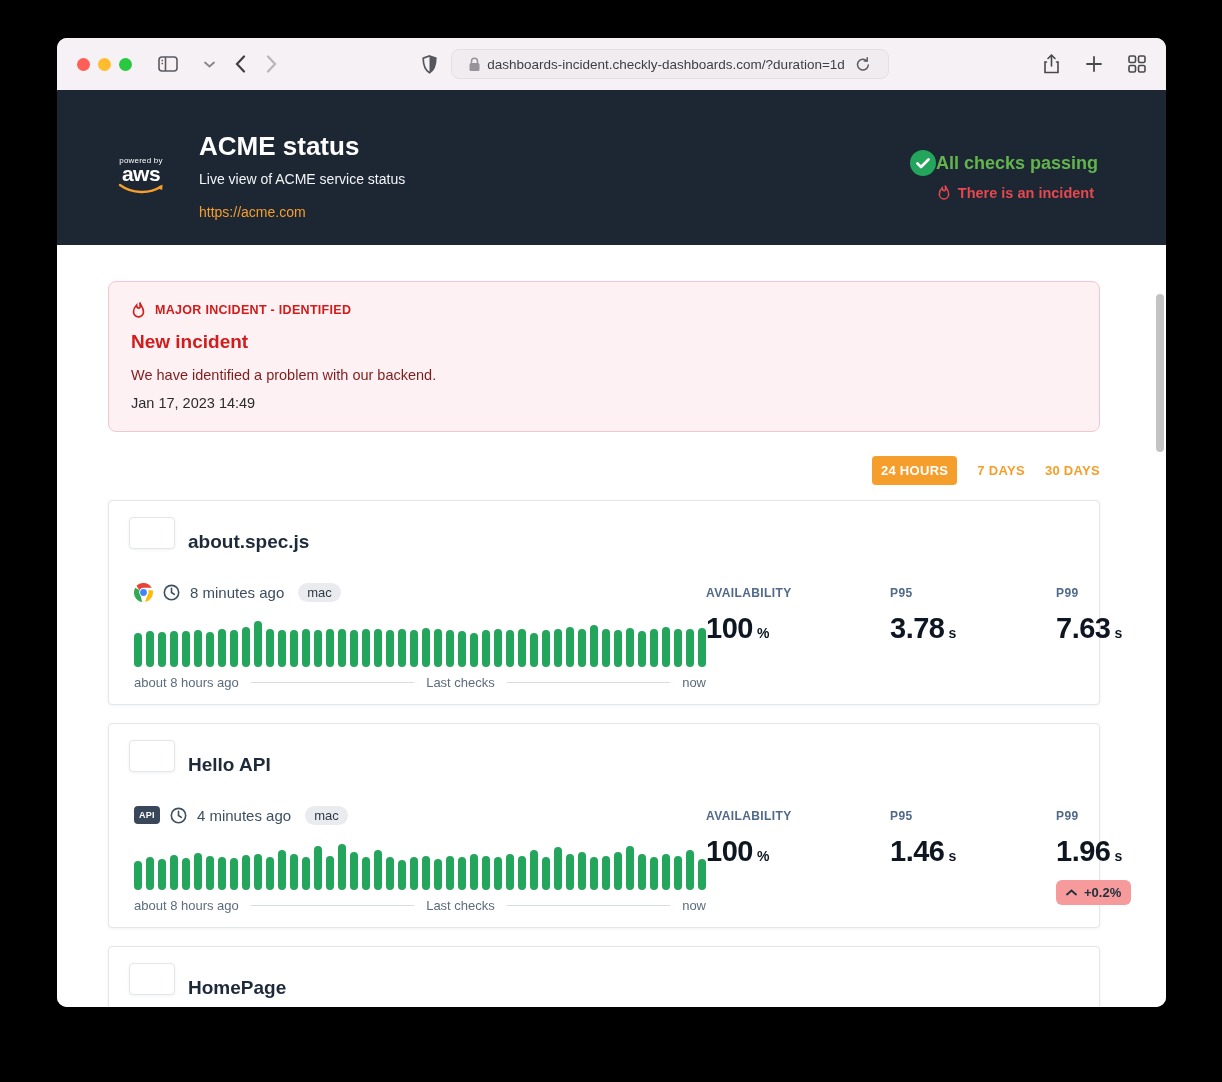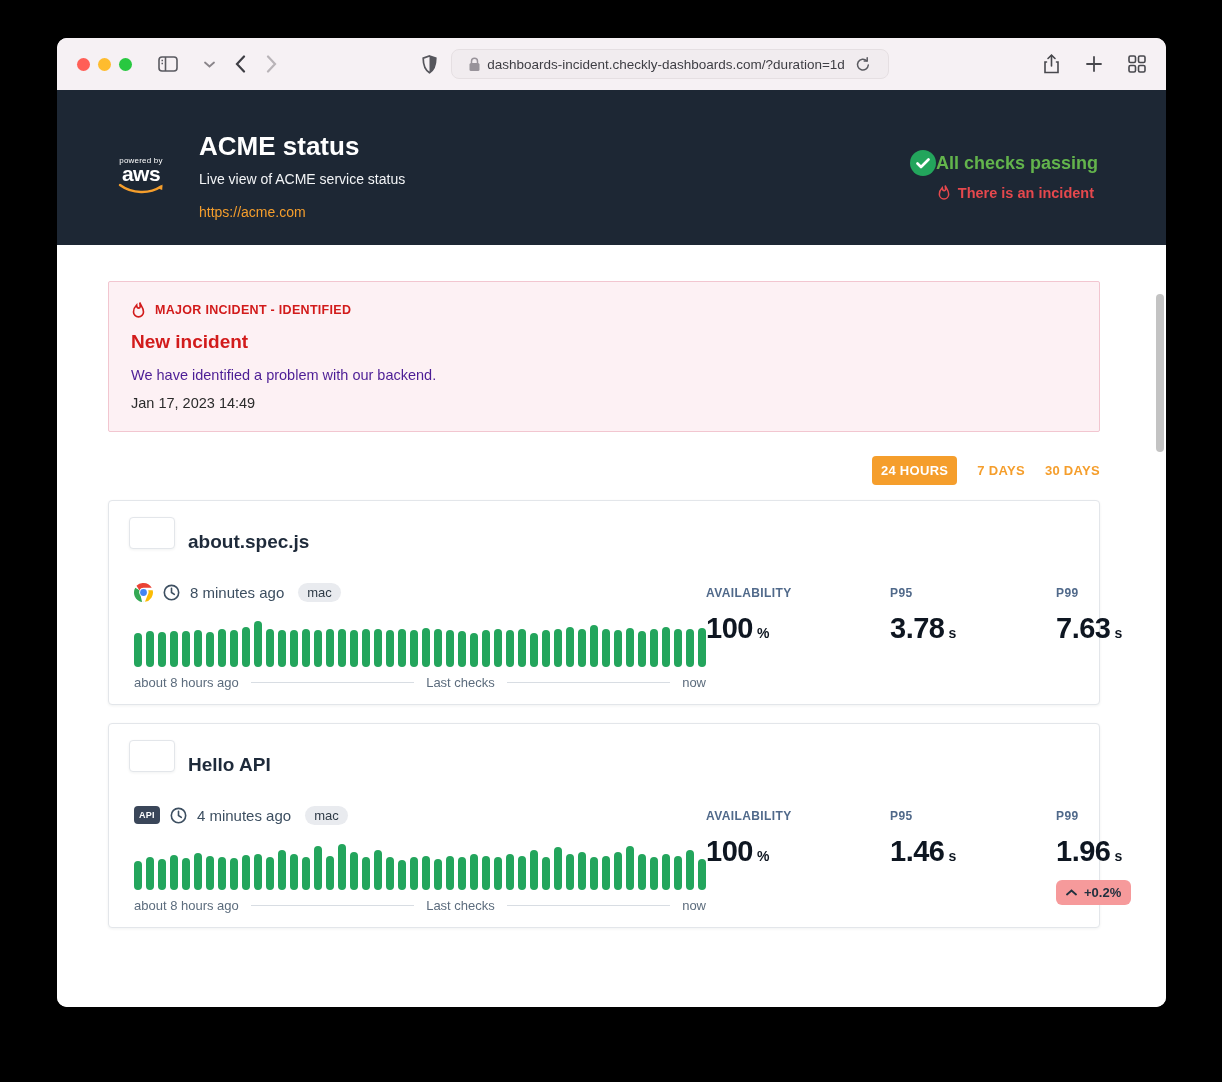--- a/index.html
+++ b/index.html
@@ -42,25 +42,25 @@
   .incident-link { display:flex; align-items:center; gap:7px; color:#e5484d; font-size:14.5px; font-weight:bold;
                    text-decoration:none; margin-right:4px; }
 
   .check-circle { border-radius:50%; background:#23a55c; display:flex; align-items:center; justify-content:center; flex:none; }
   .check-circle.big { width:26px; height:26px; }
   .check-circle.card { width:28px; height:28px; }
 
   
   .content { padding:36px 66px 0 51px; }
 
-  .banner { background:#fdf1f4; border:1px solid #f2c6d0; border-radius:2px; padding:19px 22px 20px; margin-bottom:24px; }
+  .banner { background:#fdf1f4; border:1px solid #f2c6d0; border-radius:8px; padding:19px 22px 20px; margin-bottom:24px; }
   .banner-kicker { display:flex; align-items:center; gap:9px; color:#d21b1b; font-size:12.5px; font-weight:bold;
                    letter-spacing:.3px; margin-bottom:12px; }
   .banner-title { color:#d21b1b; font-size:19px; font-weight:bold; margin-bottom:14px; }
-  .banner-msg { color:#4c1d95; font-size:14.5px; margin-bottom:12px; }
+  .banner-msg { color:#7f1d1d; font-size:14.5px; margin-bottom:12px; }
   .banner-ts { color:#2b2b2b; font-size:14.5px; }
 
   .range-row { display:flex; justify-content:flex-end; align-items:center; gap:20px; margin:0 0 15px; }
   .range-btn { font-size:13px; font-weight:bold; color:#f59e2c; letter-spacing:.3px; background:none; border:none;
                cursor:pointer; font-family:inherit; }
   .range-btn.active { background:#f59e2c; color:#fff; padding:7px 9px; border-radius:4px; }
 
   
   .card { border:1px solid #e3e6ea; border-radius:4px; box-shadow:0 1px 3px rgba(20,30,40,.06);
           padding:16px 24px 14px 20px; margin-bottom:18px; background:#fff; }
@@ -429,16 +429,27 @@
                 <svg width="11" height="7" viewBox="0 0 11 7" fill="none" stroke="#21313f" stroke-width="1.8" stroke-linecap="round">
                     <polyline points="1,5.5 5.5,1.5 10,5.5"></polyline>
                   </svg>
                 <span>+0.2%</span>
               </div>
             </div>
           </div>
         </div>
       </div>
 
+      <div class="card">
+        <div class="card-head">
+          <span class="check-circle card">
+            <svg width="14" height="11" viewBox="0 0 14 11" fill="none" stroke="#fff" stroke-width="2.6" stroke-linecap="round" stroke-linejoin="round">
+                <polyline points="1.5,5.5 5,9 12.5,1.5"></polyline>
+              </svg>
+          </span>
+          <span class="card-name">HomePage</span>
+        </div>
+
+      </div>
 
     </div>
   </div>
 </div>
 
 </body></html>

